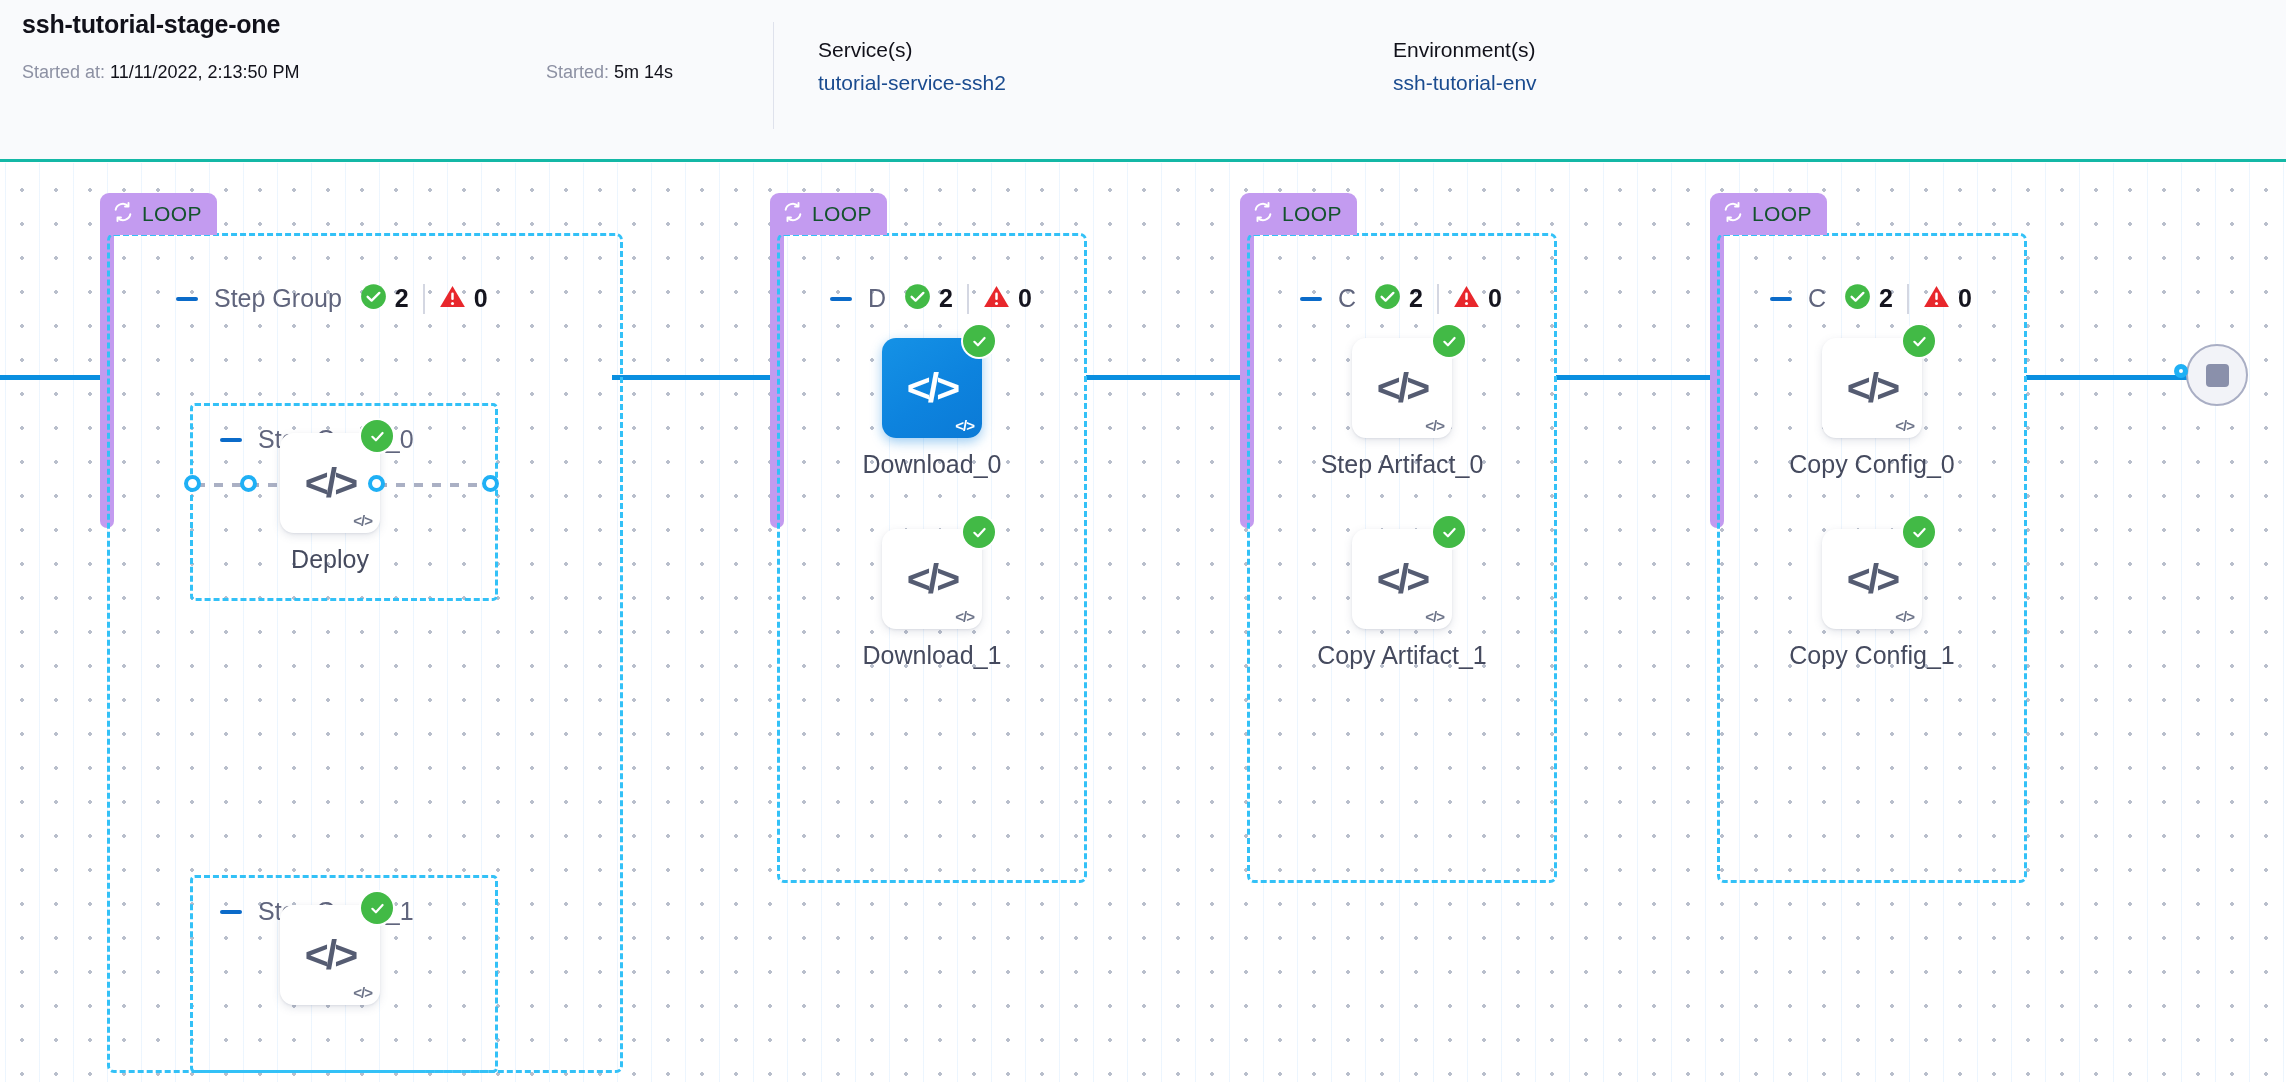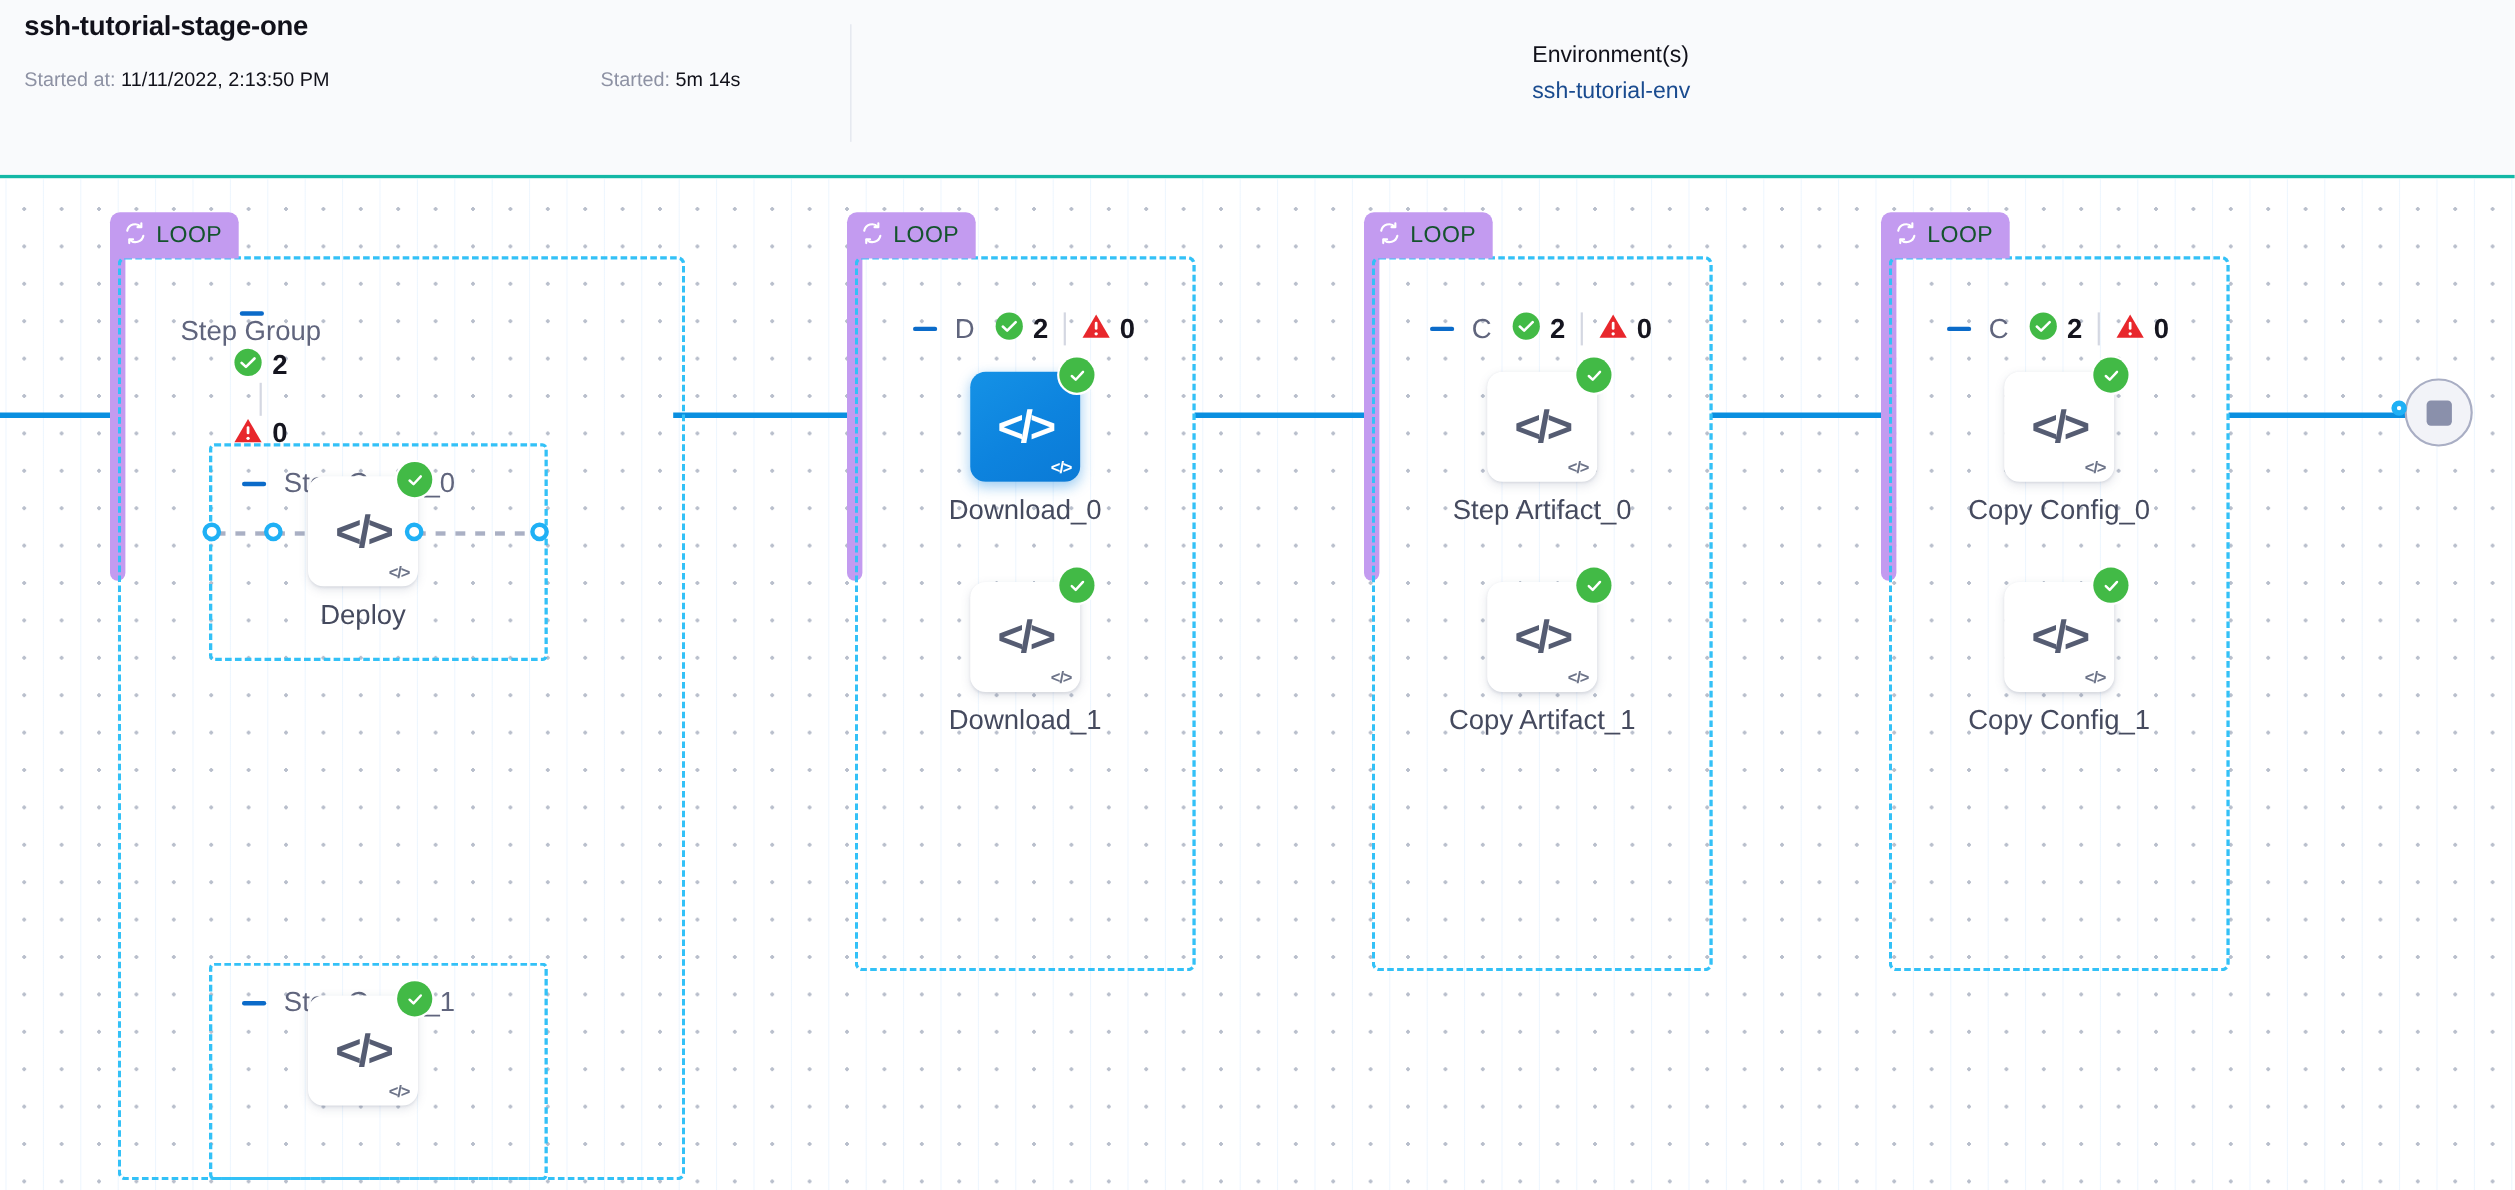--- a/index.html
+++ b/index.html
@@ -280,20 +280,24 @@
     <span class="meta-val">11/11/2022, 2:13:50 PM</span>
   </div>
 
   <div class="meta-line" id="duration-block">
     <span class="meta-key">Started:</span>
     <span class="meta-val">5m 14s</span>
   </div>
 
   <div id="header-divider"></div>
 
+  <div class="meta-col" id="service-col">
+    <div class="meta-col-label">Service(s)</div>
+    <div class="meta-col-value">tutorial-service-ssh2</div>
+  </div>
 
   <div class="meta-col" id="environment-col">
     <div class="meta-col-label">Environment(s)</div>
     <div class="meta-col-value">ssh-tutorial-env</div>
   </div>
 </div>
 
 <div id="canvas">
 
   <div class="trunk" style="left:0px;   width:110px;"></div>
@@ -313,21 +317,21 @@
           <polyline points="6,21.8 6,18 9.8,18"></polyline>
         </svg>
       </span>
       <span class="loop-badge-text">LOOP</span>
     </div>
 
     <div class="loop-bar" style="height:305px;"></div>
 
     <div class="group-box" style="left:7px; top:40px; width:516px; height:840px;"></div>
 
-    <div class="group-header" style="left:64px; top:90px;flex-direction:column;">
+    <div class="group-header" style="left:76px; top:90px;">
       <span class="collapse-dash"></span>
       <span class="group-name">Step Group</span>
       <span class="count-chunk">
         <span>
           <svg width="27" height="27" viewBox="0 0 24 24">
             <circle cx="12" cy="12" r="11" fill="#42ba46"></circle>
             <path d="M6.8 12.3 L10.3 15.6 L17.2 8.8" fill="none" stroke="#ffffff" stroke-width="2.1" stroke-linecap="round" stroke-linejoin="round"></path>
           </svg>
         </span>
         <span class="count-num">2</span>

